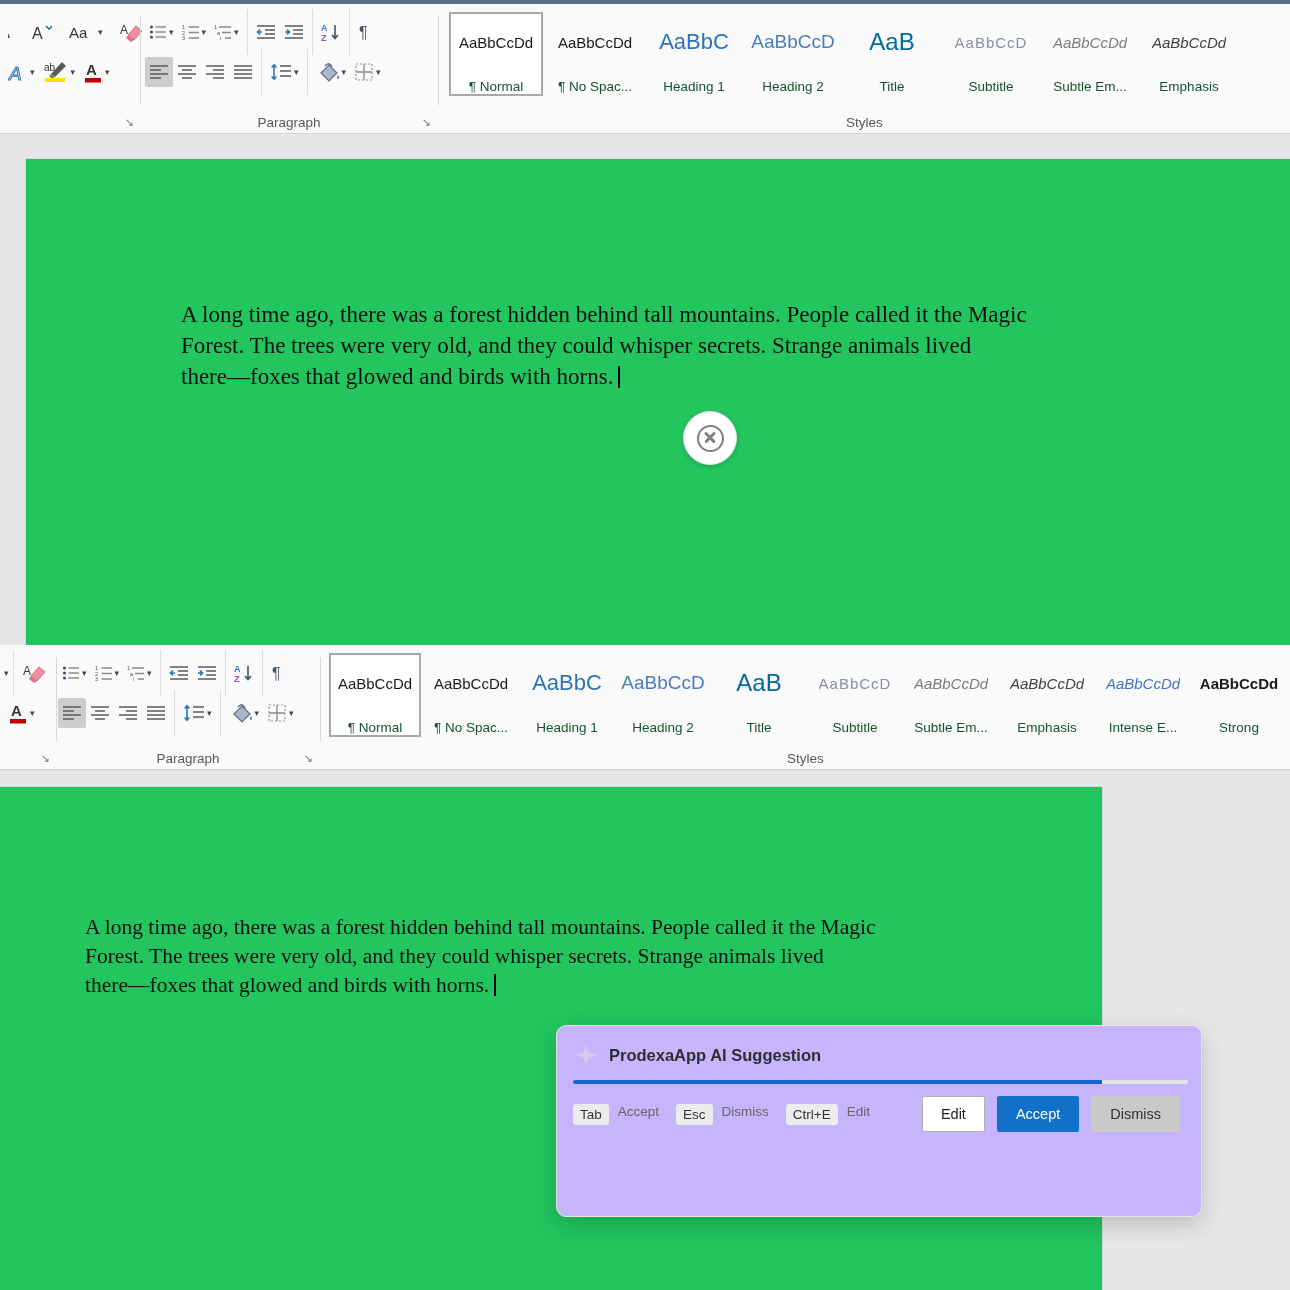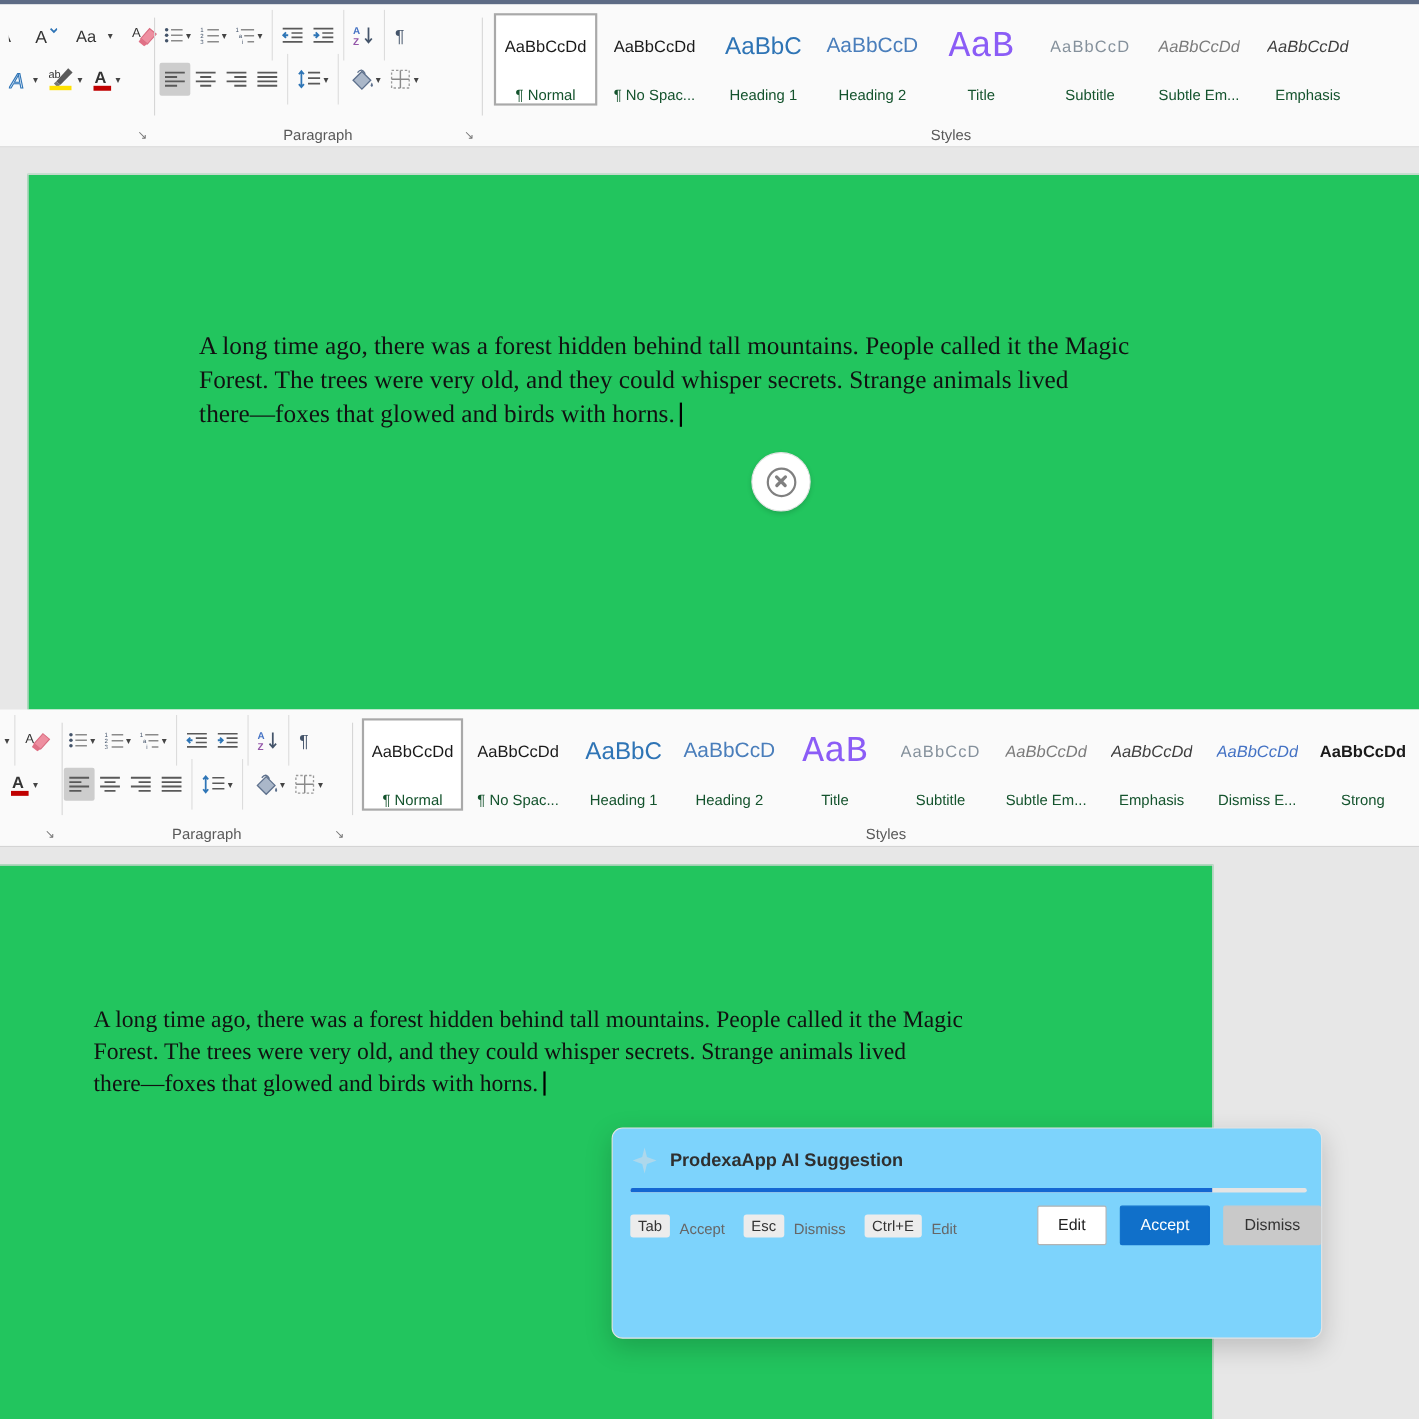--- a/index.html
+++ b/index.html
@@ -31,21 +31,21 @@
 
   
   .chips { display:flex; align-items:stretch; padding:8px 2px 0 10px; gap:5px; }
   .chip { width:94px; min-width:86px; height:84px; display:flex; flex-direction:column; align-items:center;
           justify-content:space-between; border:2px solid transparent; padding-top:6px; overflow:hidden; cursor:pointer; }
   .r2 .chip { width:92px; min-width:84px; }
   .chip.sel { border-color:#a9a9a9; background:#fff; }
   .chsample { height:44px; display:flex; align-items:center; font-size:15px; color:#1a1a1a; white-space:nowrap; overflow:hidden; max-width:100%; }
   .chsample.h1 { font-size:22px; color:#2e74b5; }
   .chsample.h2 { font-size:19px; color:#4a7ebb; }
-  .chsample.title { font-size:33px; font-family:Liberation Mono, monospace; color:#8b5cf6; }
+  .chsample.title { font-size:24px; font-family:Liberation Sans, sans-serif; color:#0369a1; }
   .chsample.subtitle { color:#85919c; letter-spacing:1px; }
   .chsample.subtle { font-style:italic; color:#7b7b7b; }
   .chsample.emphasis { font-style:italic; color:#3f3f3f; }
   .chsample.intense { font-style:italic; color:#4472c4; }
   .chsample.strong { font-weight:bold; }
   .chlabel { font-size:13.5px; color:#14532d; margin-top:3px; white-space:nowrap; }
 
   
   .docarea { position:absolute; left:0; width:1290px; background:#e7e7e7; }
   .docarea.d1 { top:135px; height:510px; }
@@ -61,30 +61,30 @@
   
   .scrollcircle { position:absolute; left:657px; top:252px; width:54px; height:54px; border-radius:50%;
     background:#fff; border:1px solid #e3e3e3; box-shadow:0 2px 5px rgba(0,0,0,0.15);
     display:flex; align-items:center; justify-content:center; }
   .scrollinner { width:27px; height:27px; border-radius:50%; border:2.5px solid #808080; position:relative; }
   .scrollinner .x1, .scrollinner .x2 { position:absolute; left:4px; top:9.5px; width:14px; height:2.6px; background:#808080; border-radius:2px; }
   .scrollinner .x1 { transform:rotate(45deg); }
   .scrollinner .x2 { transform:rotate(-45deg); }
 
   
-  .popup { position:absolute; left:556px; top:255px; width:646px; height:192px; background:#7dd3fc;
-    border:1px solid #e4e4e4; border-radius:10px; box-shadow:0 8px 24px rgba(0,0,0,0.18); padding:16px 0 14px 16px; }
+  .popup { position:absolute; left:556px; top:255px; width:646px; height:192px; background:#c4b5fd;
+    border:1px solid #e4e4e4; border-radius:10px; box-shadow:0 8px 24px rgba(0,0,0,0.18); padding:16px 21px 14px 16px; }
   .pophead { display:flex; align-items:center; gap:10px; }
   .sparkle { width:26px; height:26px; opacity:0.5; }
   .poptitle { font-size:16.5px; font-weight:bold; color:#2f2f2f; }
   .popbody { margin-top:12px; font-size:15.5px; line-height:27px; color:#3c3c3c; width:618px; }
   .ptrack { margin-top:12px; width:615px; height:4px; background:#e4e4e4; border-radius:2px; overflow:hidden; }
   .pfill { height:100%; background:#1467d2; }
   .popfoot { margin-top:12px; display:flex; align-items:center; }
-  .hints { display:flex; align-items:flex-end; gap:9px; flex:1; }
+  .hints { display:flex; align-items:flex-start; gap:9px; flex:1; }
   .kbd { background:#ececec; border-radius:3px; padding:3px 7px; font-size:13.5px; color:#333; }
   .hintlbl { font-size:13.5px; color:#666; margin-right:8px; }
   .pbtn { height:36px; padding:0 18px; font-size:14.5px; border-radius:2px; margin-left:12px;
           display:flex; align-items:center; cursor:pointer; }
   .pbtn.edit { background:#fff; border:1px solid #b3b3b3; color:#222; }
   .pbtn.accept { background:#1070ca; border:1px solid #1070ca; color:#fff; }
   .pbtn.dismiss { background:#c9c9c9; border:1px solid #c9c9c9; color:#333; }
 </style>
 </head>
 <body>
@@ -556,21 +556,21 @@
         <div class="chip">
           <div class="chsample subtle">AaBbCcDd</div>
           <div class="chlabel">Subtle Em...</div>
         </div>
         <div class="chip">
           <div class="chsample emphasis">AaBbCcDd</div>
           <div class="chlabel">Emphasis</div>
         </div>
         <div class="chip">
           <div class="chsample intense">AaBbCcDd</div>
-          <div class="chlabel">Dismiss E...</div>
+          <div class="chlabel">Intense E...</div>
         </div>
         <div class="chip">
           <div class="chsample strong">AaBbCcDd</div>
           <div class="chlabel">Strong</div>
         </div>
       </div>
       <div class="glabel">Styles</div>
     </div>
   </div>
 

